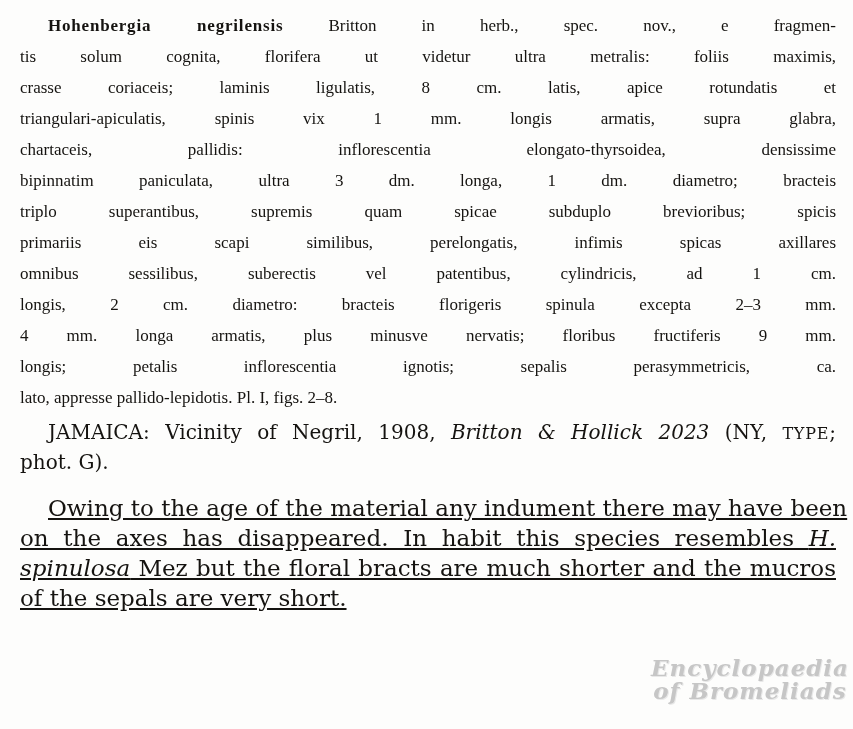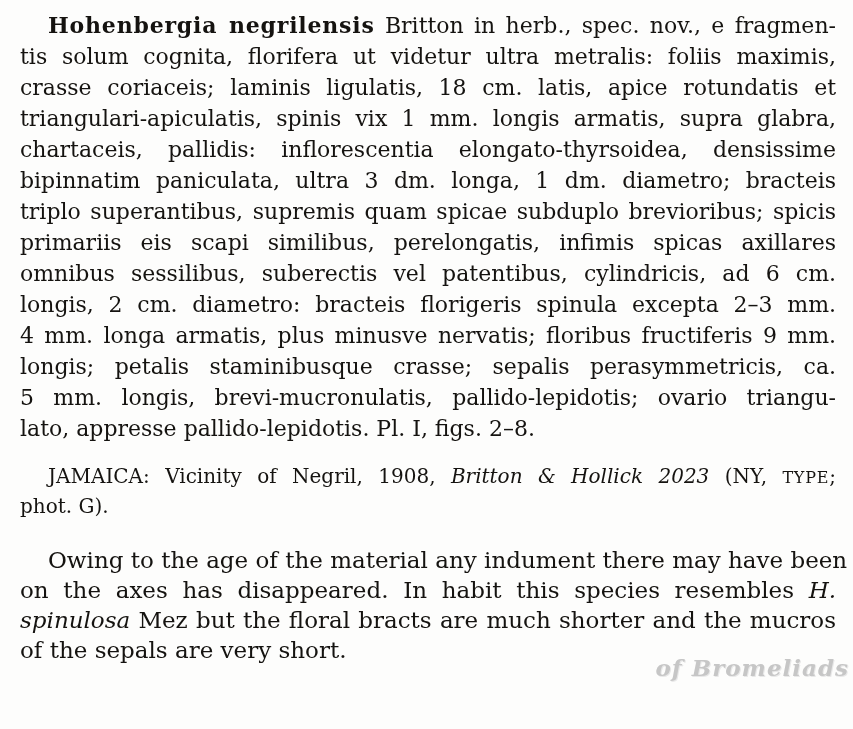--- a/index.html
+++ b/index.html
@@ -28,29 +28,30 @@
     text-align: justify;
     text-align-last: justify;
   }
   .line.last {
     text-align-last: left;
   }
   .line.indent {
     padding-left: 28px;
   }
   .species-description .line {
-    font-size: 22px;
+    font-size: 17px;
     line-height: 31px;
+    font-family: Liberation Serif, serif;
   }
-  .specimen-citation { margin-top: 18px; }
+  .specimen-citation { margin-top: 5px; }
   .specimen-citation .line {
     font-size: 20px;
     line-height: 28px;
   }
-  .commentary { margin-top: 25px; }
+  .commentary { margin-top: 17px; text-decoration: underline; }
   .commentary .line {
     font-size: 23px;
     line-height: 30px;
   }
   .seg.bold {
     font-weight: bold;
     letter-spacing: 0.8px;
   }
   .seg.italic {
     font-style: italic;
@@ -73,38 +74,38 @@
   .watermark .wm-line {
     font-size: 23px;
     letter-spacing: 1px;
     text-shadow: 1px 1px 0 #e8e8e8;
   }
 </style>
 </head>
 <body>
 
 <div class="watermark" style="color: rgb(198, 198, 198);">
+  <div class="wm-line">Encyclopaedia</div>
   <div class="wm-line">of Bromeliads</div>
 </div>
 
 <div class="page-text">
     <div class="para species-description">
       <div class="line indent"><span class="seg bold">Hohenbergia negrilensis</span><span class="seg normal"> Britton in herb., spec. nov., e fragmen-</span></div>
       <div class="line"><span class="seg normal">tis solum cognita, florifera ut videtur ultra metralis: foliis maximis,</span></div>
-      <div class="line"><span class="seg normal">crasse coriaceis; laminis ligulatis, 18 cm. latis, apice rotundatis et</span></div>
+      <div class="line"><span class="seg normal">crasse coriaceis; laminis ligulatis, 8 cm. latis, apice rotundatis et</span></div>
       <div class="line"><span class="seg normal">triangulari-apiculatis, spinis vix 1 mm. longis armatis, supra glabra,</span></div>
       <div class="line"><span class="seg normal">chartaceis, pallidis: inflorescentia elongato-thyrsoidea, densissime</span></div>
       <div class="line"><span class="seg normal">bipinnatim paniculata, ultra 3 dm. longa, 1 dm. diametro; bracteis</span></div>
       <div class="line"><span class="seg normal">triplo superantibus, supremis quam spicae subduplo brevioribus; spicis</span></div>
       <div class="line"><span class="seg normal">primariis eis scapi similibus, perelongatis, infimis spicas axillares</span></div>
-      <div class="line"><span class="seg normal">omnibus sessilibus, suberectis vel patentibus, cylindricis, ad 6 cm.</span></div>
+      <div class="line"><span class="seg normal">omnibus sessilibus, suberectis vel patentibus, cylindricis, ad 1 cm.</span></div>
       <div class="line"><span class="seg normal">longis, 2 cm. diametro: bracteis florigeris spinula excepta 2–3 mm.</span></div>
       <div class="line"><span class="seg normal">4 mm. longa armatis, plus minusve nervatis; floribus fructiferis 9 mm.</span></div>
-      <div class="line"><span class="seg normal">longis; petalis staminibusque crasse; sepalis perasymmetricis, ca.</span></div>
-      <div class="line"><span class="seg normal">5 mm. longis, brevi-mucronulatis, pallido-lepidotis; ovario triangu-</span></div>
+      <div class="line"><span class="seg normal">longis; petalis inflorescentia ignotis; sepalis perasymmetricis, ca.</span></div>
       <div class="line last"><span class="seg normal">lato, appresse pallido-lepidotis.  Pl. I, figs. 2–8.</span></div>
     </div>
     <div class="para specimen-citation">
       <div class="line indent"><span class="seg normal">JAMAICA: Vicinity of Negril, 1908, </span><span class="seg italic">Britton &amp; Hollick 2023</span><span class="seg normal"> (NY, </span><span class="seg smallcaps">TYPE</span><span class="seg normal">;</span></div>
       <div class="line last"><span class="seg normal">phot. G).</span></div>
     </div>
     <div class="para commentary">
       <div class="line indent"><span class="seg normal">Owing to the age of the material any indument there may have been</span></div>
       <div class="line"><span class="seg normal">on the axes has disappeared.  In habit this species resembles </span><span class="seg italic">H.</span></div>
       <div class="line"><span class="seg italic">spinulosa</span><span class="seg normal"> Mez but the floral bracts are much shorter and the mucros</span></div>

